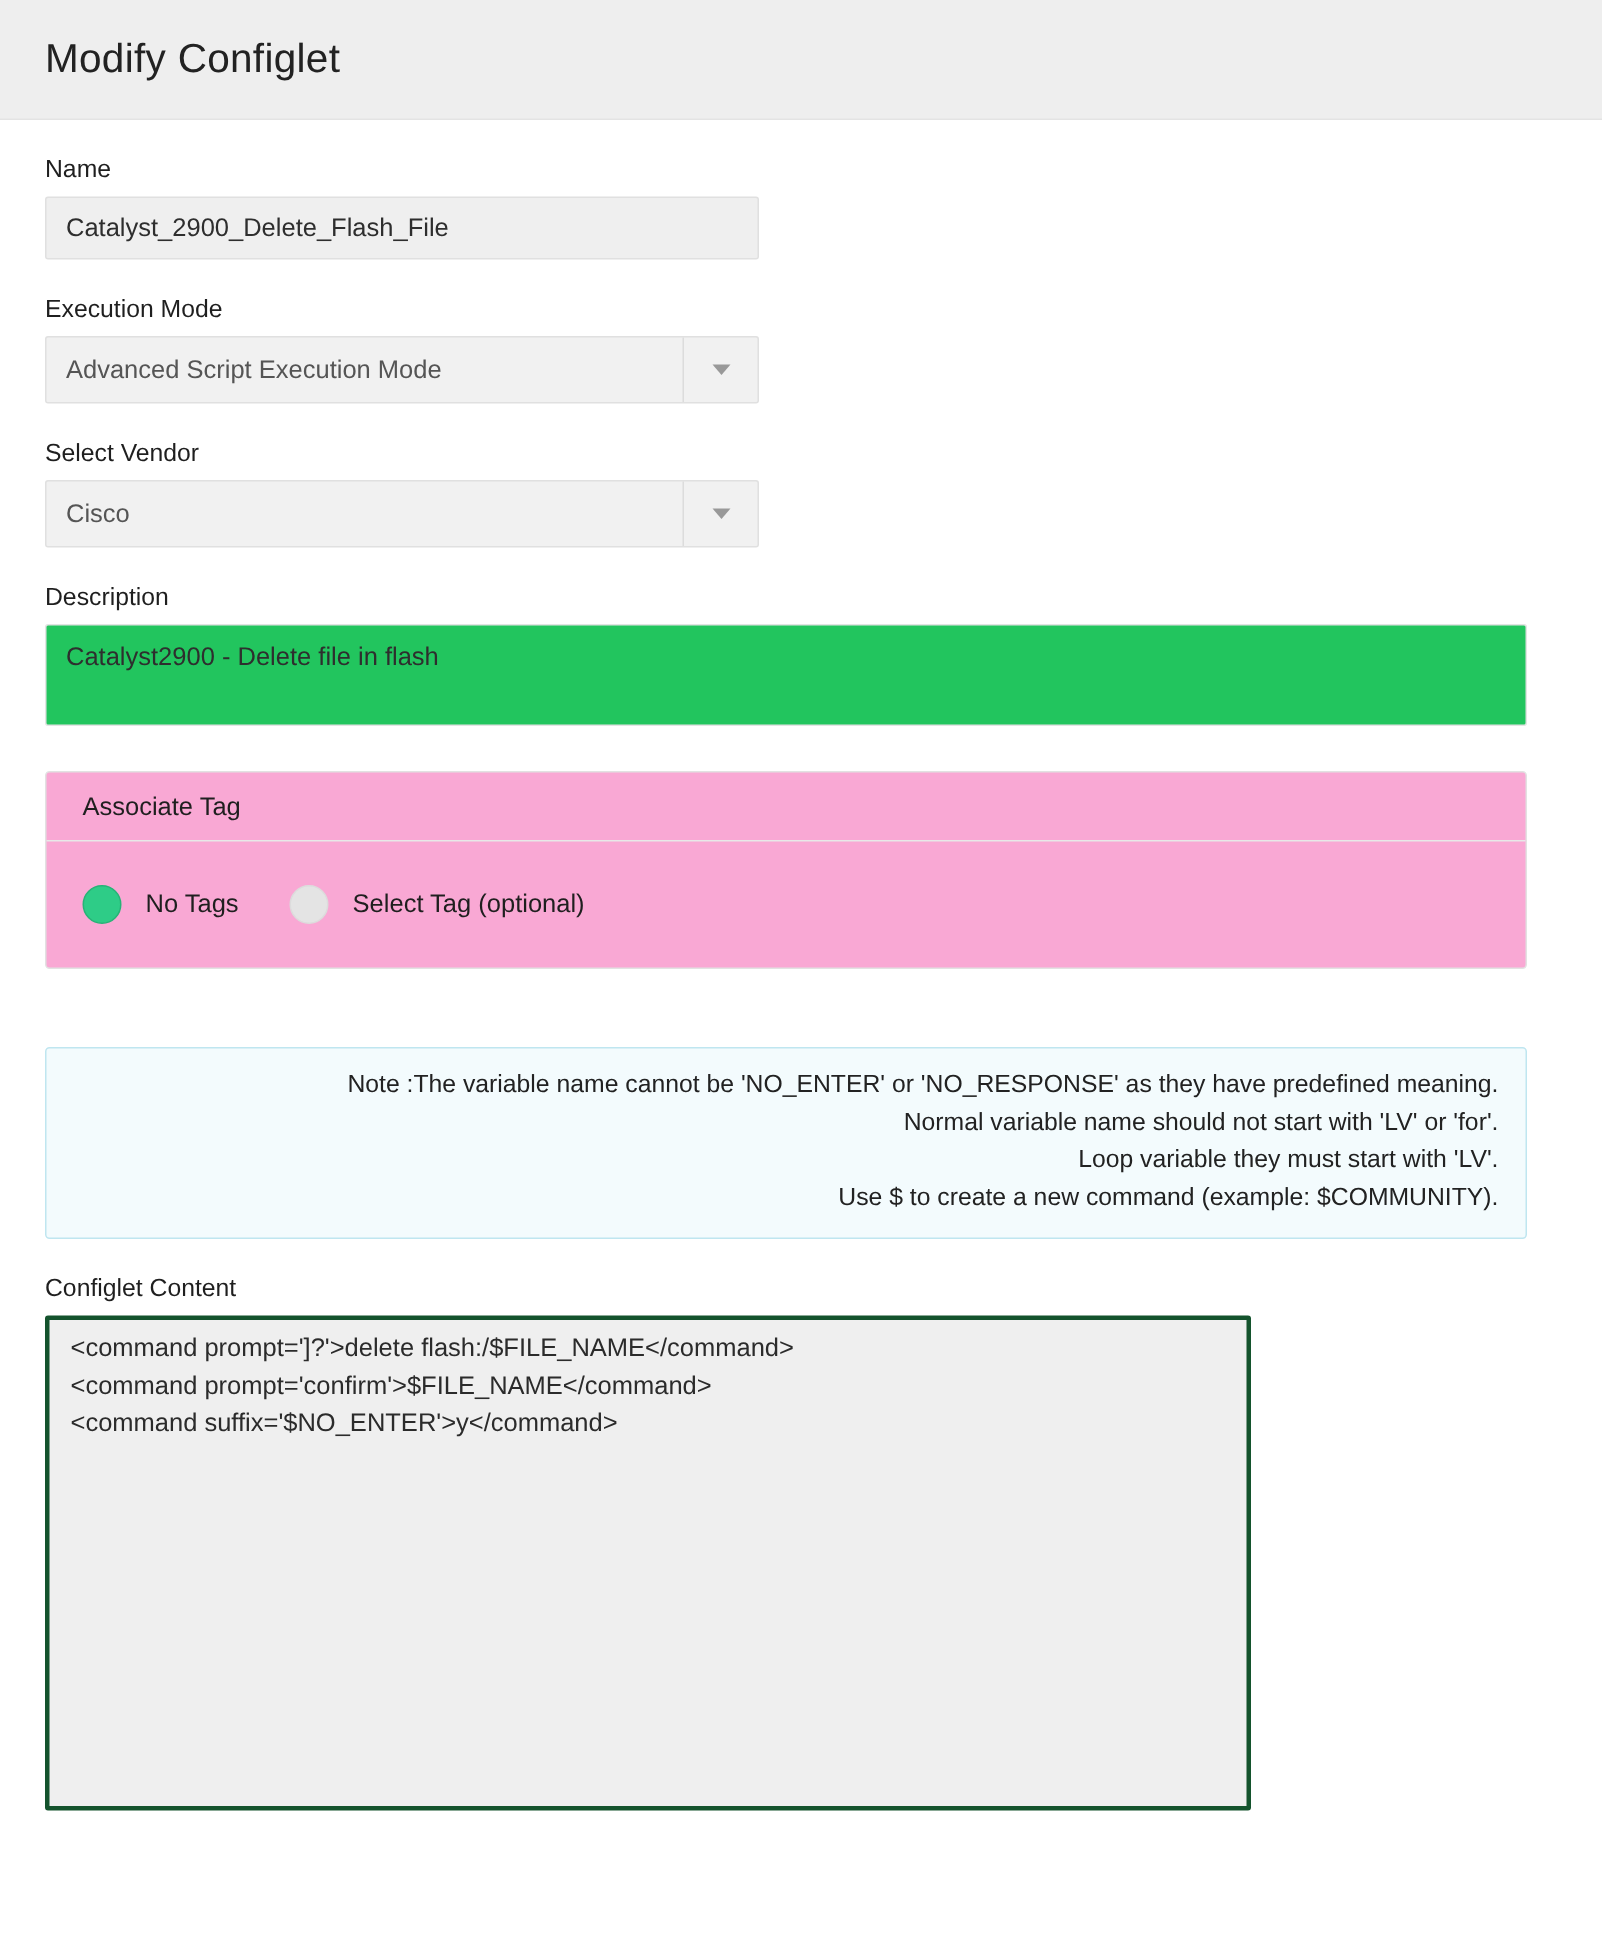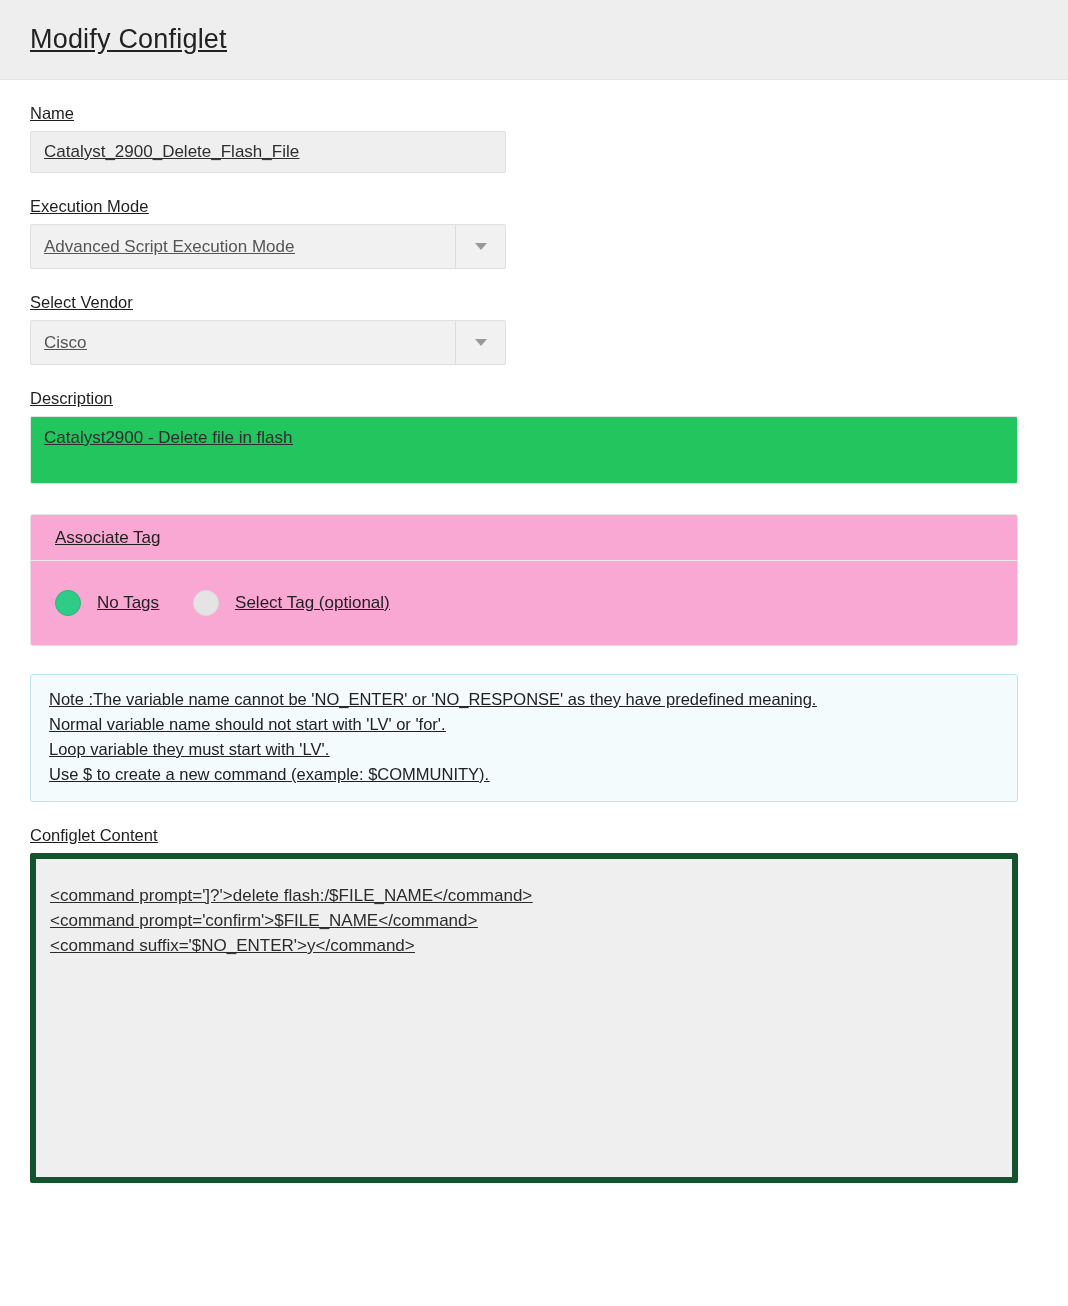--- a/index.html
+++ b/index.html
@@ -1,15 +1,15 @@
 <!DOCTYPE html>
 <html><head>
 <meta charset="utf-8">
 <style>
-  * { box-sizing: border-box; text-decoration: underline; }
+  * { box-sizing: border-box; }
   html, body {
     margin: 0;
     padding: 0;
     background: #ffffff;
     font-family: "Liberation Sans", sans-serif;
     color: #222222;
   }
   body {
     width: 1068px;
     height: 1306px;
@@ -132,41 +132,42 @@
     margin-right: 16px;
     position: relative;
   }
   .radio.checked {
     background: #2ecc87;
     border: 1px solid #27b377;
   }
   .radio-label { font-size: 17px; color: #1f1f1f; }
 
   .note-box {
-    margin-top: 28px;
+    margin-top: 52px;
     width: 988px;
     background: #f3fbfd;
     border: 1px solid #bfe6f0;
     border-radius: 3px;
     padding: 12px 18px 14px 18px;
+    text-align: right;
   }
   .note-box .line {
     font-size: 16.5px;
     color: #222222;
     line-height: 25px;
     white-space: pre;
   }
 
   .code-area {
-    width: 988px;
+    width: 804px;
     height: 330px;
     background: #efefef;
-    border: 6px solid #14532d;
-    border-radius: 2px;
-    padding: 24px 14px;
+    border: 3px solid #14532d;
+    border-radius: 2px;
+    padding: 6px 14px;
     font-size: 17px;
     color: #2b2b2b;
     line-height: 25px;
     white-space: pre;
     overflow: hidden;
   }
 </style>
 </head>
 <body>
 

